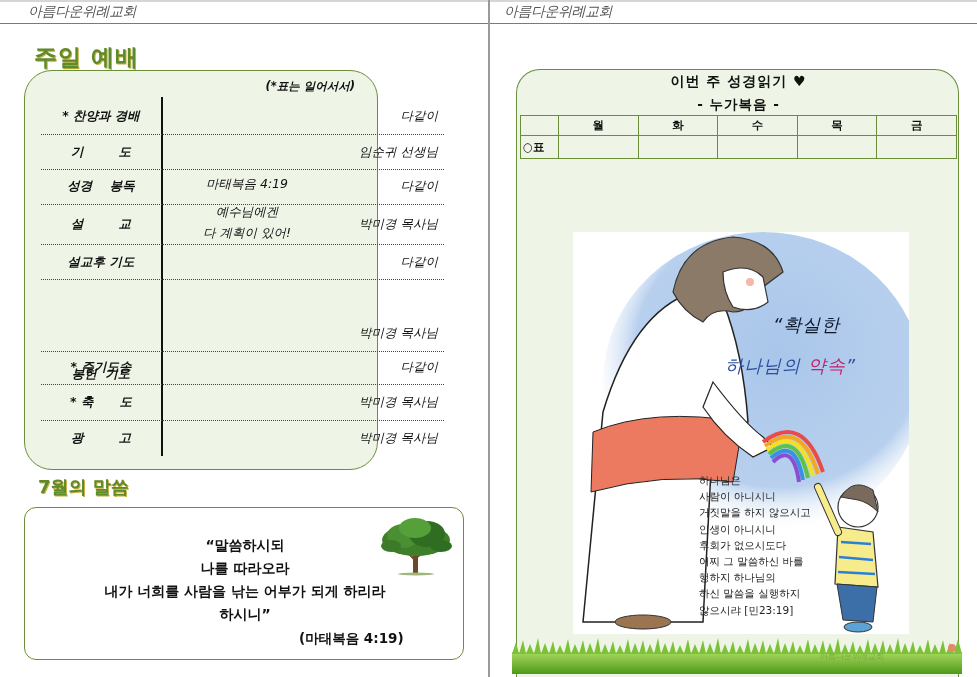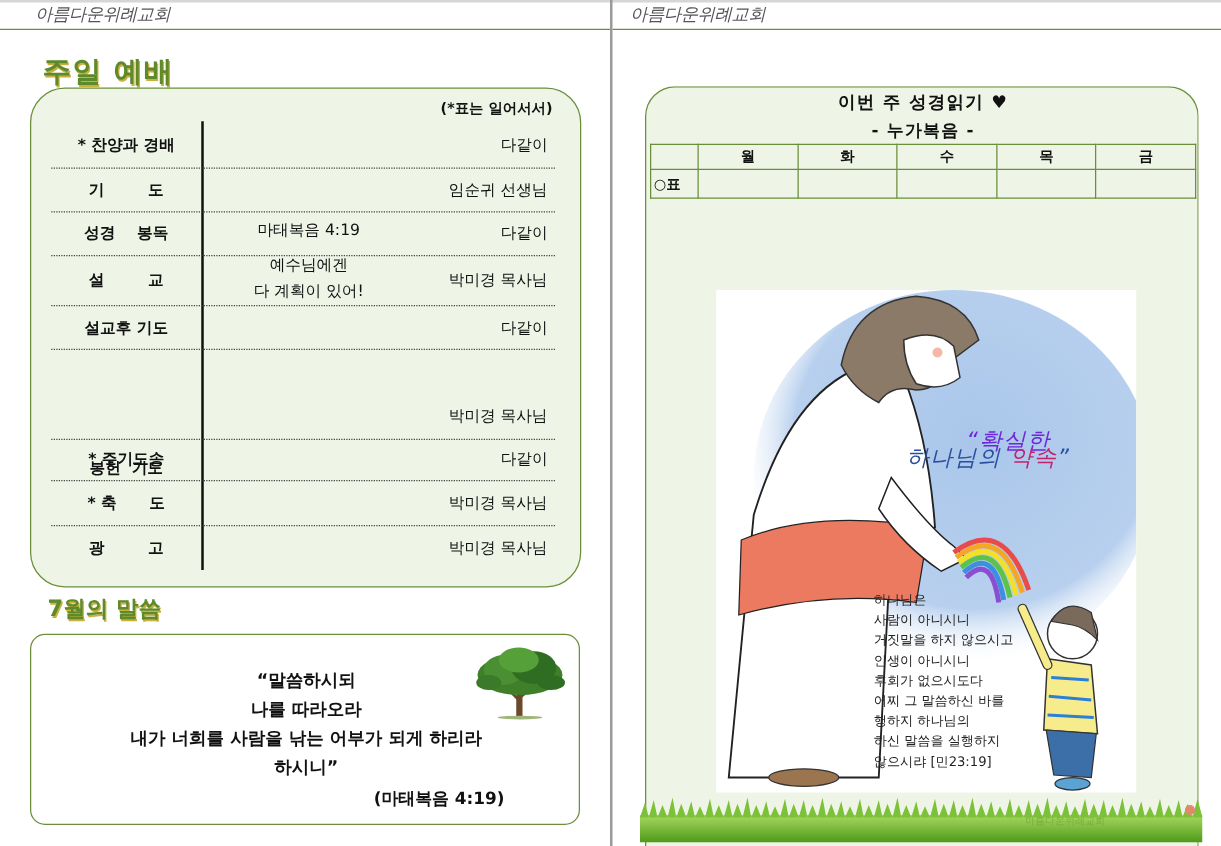--- a/index.html
+++ b/index.html
@@ -18,22 +18,22 @@
   .header-rule { position: absolute; top: 23px; left: 0; height: 1px; background: #6b8e3a; }
   .page-left .header-rule { width: 488px; }
   .page-right .header-rule { width: 487px; }
 
   .section-title { position: absolute; color: #5e8a2a; font-weight: bold; text-shadow: 1px 1px 0 #c9b040; }
   .title-worship { left: 34px; top: 42px; font-size: 23px; letter-spacing: 1px; }
   .title-word { left: 38px; top: 475px; font-size: 18px; }
 
   
   .worship-panel {
-    position: absolute; left: 24px; top: 70px; width: 441px; height: 400px;
-    background: #eef4e6; border: 1.5px solid #6b8e3a; border-radius: 28px;
+    position: absolute; left: 24px; top: 70px; width: 354px; height: 400px;
+    background: #eef4e6; border: 1.5px solid #6b8e3a; border-radius: 28px; font-style: italic;
   }
   .stand-note { position: absolute; right: 22px; top: 8px; font-size: 11.5px; font-weight: bold; }
   .vline { position: absolute; left: 136px; top: 26px; width: 1.5px; height: 359px; background: #111; }
   .order-row { position: absolute; left: 16px; width: 403px; border-bottom: 1px dotted #444; font-size: 12.5px; }
   .order-row.last { border-bottom: none; }
   .order-label { position: absolute; left: 0; width: 120px; text-align: center; font-weight: bold; white-space: pre; }
   .order-mid { position: absolute; left: 136px; width: 140px; text-align: center; line-height: 22px; }
   .order-right { position: absolute; right: 6px; text-align: right; }
 
   
@@ -53,21 +53,21 @@
   .reading-title { position: absolute; left: 0; top: 3px; width: 443px; text-align: center; font-size: 14px; font-weight: bold; letter-spacing: 1px; }
   .reading-sub { position: absolute; left: 0; top: 26px; width: 443px; text-align: center; font-size: 13.5px; font-weight: bold; letter-spacing: 1px; }
   table.reading { position: absolute; left: 3px; top: 45px; width: 437px; border-collapse: collapse; font-size: 11.5px; font-weight: bold; }
   table.reading td { border: 1px solid #6b8e3a; text-align: center; height: 20px; padding: 0; }
   table.reading tr.r-head td { height: 20px; }
   table.reading tr.r-range td { height: 27px; }
   table.reading tr.r-check td { height: 23px; }
   table.reading td.rowhead { width: 38px; text-align: left; padding-left: 2px; }
 
   .illustration { position: absolute; left: 56px; top: 162px; width: 336px; height: 402px; background: #fff; overflow: hidden; }
-  .illus-quote1 { position: absolute; left: 200px; top: 108px; font-size: 18px; color: #6d28d9; font-style: italic; letter-spacing: 1px; }
+  .illus-quote1 { position: absolute; left: 200px; top: 81px; font-size: 18px; color: #0f172a; font-style: italic; letter-spacing: 1px; }
   .illus-quote2 { position: absolute; left: 152px; top: 122px; font-size: 18px; color: #2a4fa0; font-style: italic; letter-spacing: 1px; }
   .illus-quote2 .accent { color: #c0246e; }
   .illus-verse { position: absolute; left: 126px; top: 240px; font-size: 10.5px; line-height: 16.2px; color: #222; }
   .grass { position: absolute; left: 22px; top: 638px; width: 450px; height: 36px; }
   .grass-caption { position: absolute; left: 330px; top: 651px; font-size: 8px; color: #6ea23a; opacity: 0.7; }
 </style>
 </head>
 <body>
 
 <div class="topline"></div>

